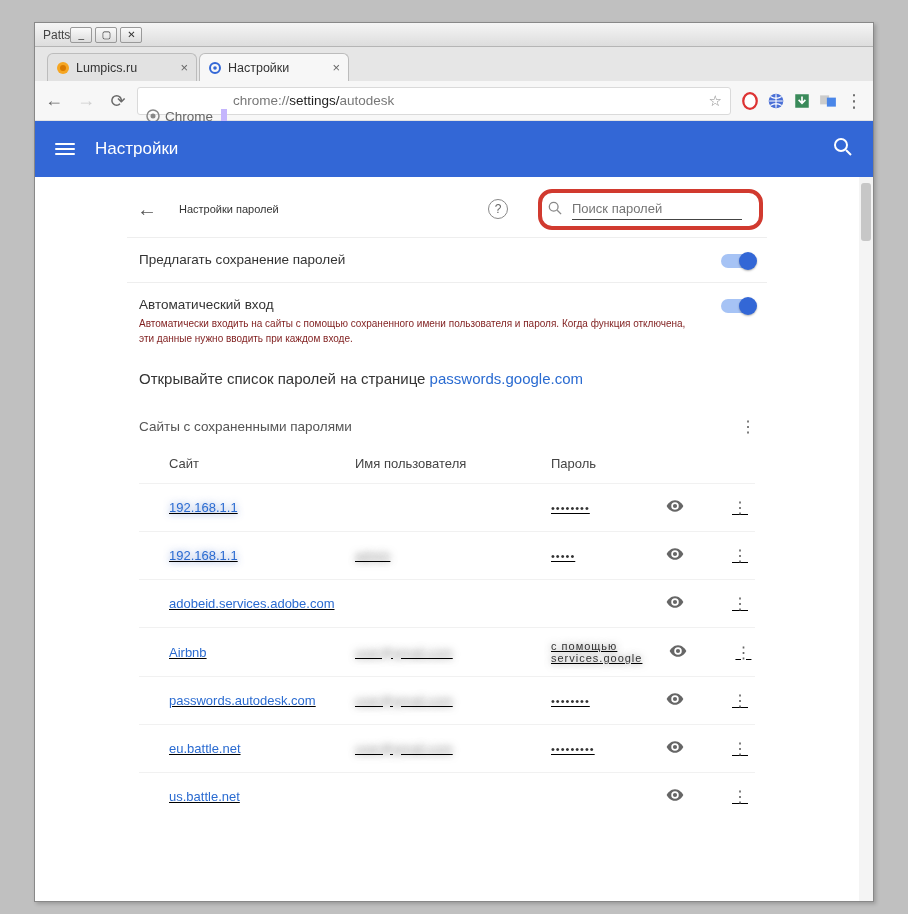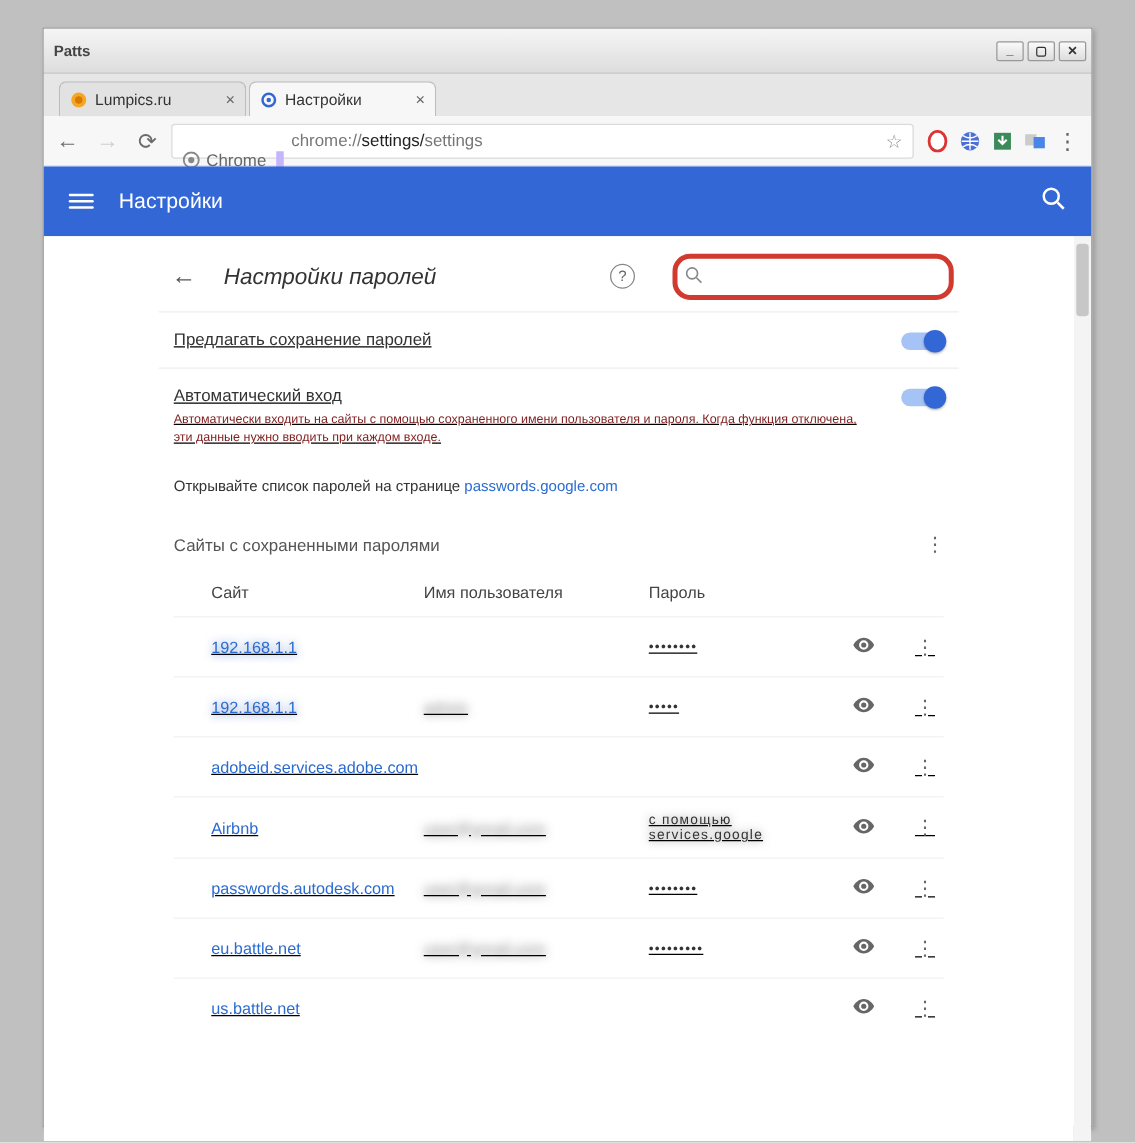--- a/index.html
+++ b/index.html
@@ -4,25 +4,25 @@
 <style>
 * { box-sizing: border-box; margin: 0; padding: 0; font-family: Arial, "Segoe UI", sans-serif; }
 body { background: #c0c0c0; width: 908px; height: 914px; overflow: hidden; }
 
 .window {
   position: absolute; top: 22px; left: 34px; width: 840px; height: 880px;
   background: #fff; border: 1px solid #888; box-shadow: 2px 2px 4px rgba(0,0,0,.2);
 }
 
 .titlebar {
-  height: 36px;
+  height: 24px;
   background: linear-gradient(180deg,#f5f5f5,#dddddd);
   border-bottom: 1px solid #b5b5b5;
-  display: flex; align-items: center; justify-content: space-between;
-  padding: 0 4px 0 8px; font-size: 12px; color: #444; font-weight: bold;
+  display: flex; align-items: center; 
+  padding: 0 4px 0 8px; font-size: 12px; color: #444;
 }
 .titlebar .win-buttons { display: flex; gap: 3px; }
 .titlebar .win-btn { width: 22px; height: 16px; border: 1px solid #999; background: linear-gradient(180deg,#fafafa,#ddd); font-size: 10px; display: flex; align-items: center; justify-content: center; color: #333; cursor: pointer; border-radius: 2px; }
 
 .tabstrip {
   height: 34px; background: #e6e6e6; display: flex; align-items: flex-end; padding-left: 12px;
 }
 .tab {
   height: 28px; padding: 0 8px; display: flex; align-items: center; gap: 6px;
   background: #f7f7f7; border: 1px solid #bcbcbc; border-bottom: none;
@@ -67,52 +67,52 @@
 .scroll-thumb { position: absolute; top: 6px; left: 2px; right: 2px; height: 58px; background: #c7c7c7; border-radius: 3px; }
 
 .card {
   width: 640px; background: #fff; margin-top: 4px;
 }
 
 .card-header {
   height: 56px; display: flex; align-items: center; gap: 16px; padding: 0 4px;
 }
 .back-arrow { font-size: 20px; color: #555; cursor: pointer; padding: 4px 6px; }
-.card-title { font-size: 18px; color: #333; font-style: italic; }
+.card-title { font-size: 11px; color: #333; }
 .help-icon { width: 20px; height: 20px; border: 1.5px solid #888; border-radius: 50%; display: flex; align-items: center; justify-content: center; font-size: 12px; color: #666; cursor: pointer; margin-left: auto; }
 
 .search-box-wrap {
   position: relative; margin-left: 14px;
   border: 4px solid #d13a2f; border-radius: 14px; padding: 6px 10px 6px 6px;
   display: flex; align-items: center; gap: 10px; width: 225px;
 }
 .search-box-wrap .si { color: #777; font-size: 14px; }
 .search-box-wrap input {
   border: none; border-bottom: 1px solid #444; outline: none;
   font-size: 13px; color: #999; padding: 2px 0 3px 0; width: 170px; background: transparent;
 }
 
 .section { padding: 14px 12px; border-top: 1px solid #eee; }
 .section:first-of-type { border-top: 1px solid #eee; margin-top: 6px; }
-.section-row { display: flex; align-items: flex-start; gap: 20px; text-decoration: underline; }
+.section-row { display: flex; align-items: flex-start; gap: 20px; }
 .section-label { flex: 1; font-size: 13.5px; color: #333; }
 .section-sub { font-size: 10px; color: #7f1d1d; margin-top: 4px; line-height: 1.5; }
 
 .toggle { width: 34px; height: 14px; background: #a6c3f5; border-radius: 10px; position: relative; cursor: pointer; margin-top: 2px; flex-shrink: 0; }
 .toggle::after { content: ""; position: absolute; width: 18px; height: 18px; background: #3367d6; border-radius: 50%; top: -2px; right: -2px; box-shadow: 0 1px 2px rgba(0,0,0,.3); }
 
-.link-txt { font-size: 12px; color: #333; padding: 10px 12px 8px; }
+.link-txt { font-size: 15px; color: #333; padding: 10px 12px 8px; }
 .link-txt a { color: #2a6bd1; text-decoration: none; }
 
 .saved-header { display: flex; align-items: center; padding: 22px 12px 10px; }
 .saved-header .h { font-size: 13.5px; color: #555; }
 .more-vert { margin-left: auto; color: #666; font-size: 16px; cursor: pointer; letter-spacing: -1px; }
 
 .tbl { padding: 0 12px; }
-.thead, .trow { display: grid; grid-template-columns: 160px 170px 1fr 34px 30px; align-items: center; gap: 10px; }
+.thead, .trow { display: grid; grid-template-columns: 160px 170px 1fr 34px 30px; align-items: center; gap: 26px; }
 .thead { font-size: 13px; color: #444; padding: 10px 0 12px 30px; }
 .trow { padding: 12px 0 12px 30px; font-size: 13px; border-top: 1px solid #f1f1f1; text-decoration: underline; }
 .trow .site { color: #2a6bd1; cursor: pointer; }
 .blurred { color: transparent; text-shadow: 0 0 7px rgba(80,120,200,.8); user-select: none; }
 .blurred.gray { text-shadow: 0 0 7px rgba(120,120,120,.8); }
 .pwd { color: #333; letter-spacing: 1px; font-size: 11px; }
 .eye { color: #666; cursor: pointer; }
 .eye svg { width: 20px; height: 20px; }
 .dots3 { color: #666; cursor: pointer; font-size: 16px; text-align: center; }
 .gear-ico { display: inline-block; }
@@ -160,21 +160,21 @@
     <div class="nav-btn">⟳</div>
     <div class="address">
       <span class="chrome-chip">
         <svg class="favicon-glyph" viewBox="0 0 14 14">
             <circle cx="7" cy="7" r="6" fill="none" stroke="#888" stroke-width="1.5"></circle>
             <circle cx="7" cy="7" r="2.5" fill="#888"></circle>
           </svg>
         <span>Chrome</span>
       </span>
       <span class="url">
-        <span>chrome://</span><span class="dark">settings/</span><span>settings</span>
+        <span>chrome://</span><span class="dark">settings/</span><span>autodesk</span>
       </span>
       <span class="star">☆</span>
     </div>
     <div class="ext-icons">
       <span>
           <svg viewBox="0 0 16 16">
             <ellipse cx="8" cy="8" rx="6" ry="7" fill="#fff" stroke="#d33" stroke-width="2"></ellipse>
           </svg>
         </span>
       <span>
@@ -226,20 +226,21 @@
           <div class="back-arrow">←</div>
           <div class="card-title">Настройки паролей</div>
           <div class="help-icon">?</div>
           <div class="search-box-wrap">
             <span class="si">
               <svg width="14" height="14" viewBox="0 0 16 16">
                   <circle cx="6.5" cy="6.5" r="5" fill="none" stroke="#888" stroke-width="1.5"></circle>
                   <line x1="10.5" y1="10.5" x2="15" y2="15" stroke="#888" stroke-width="1.5"></line>
                 </svg>
             </span>
+            <input type="text" placeholder="Поиск паролей" style="">
           </div>
         </div>
 
         <div class="section">
           <div class="section-row">
             <div class="section-label">Предлагать сохранение паролей</div>
             <div class="toggle"></div>
           </div>
         </div>
 

